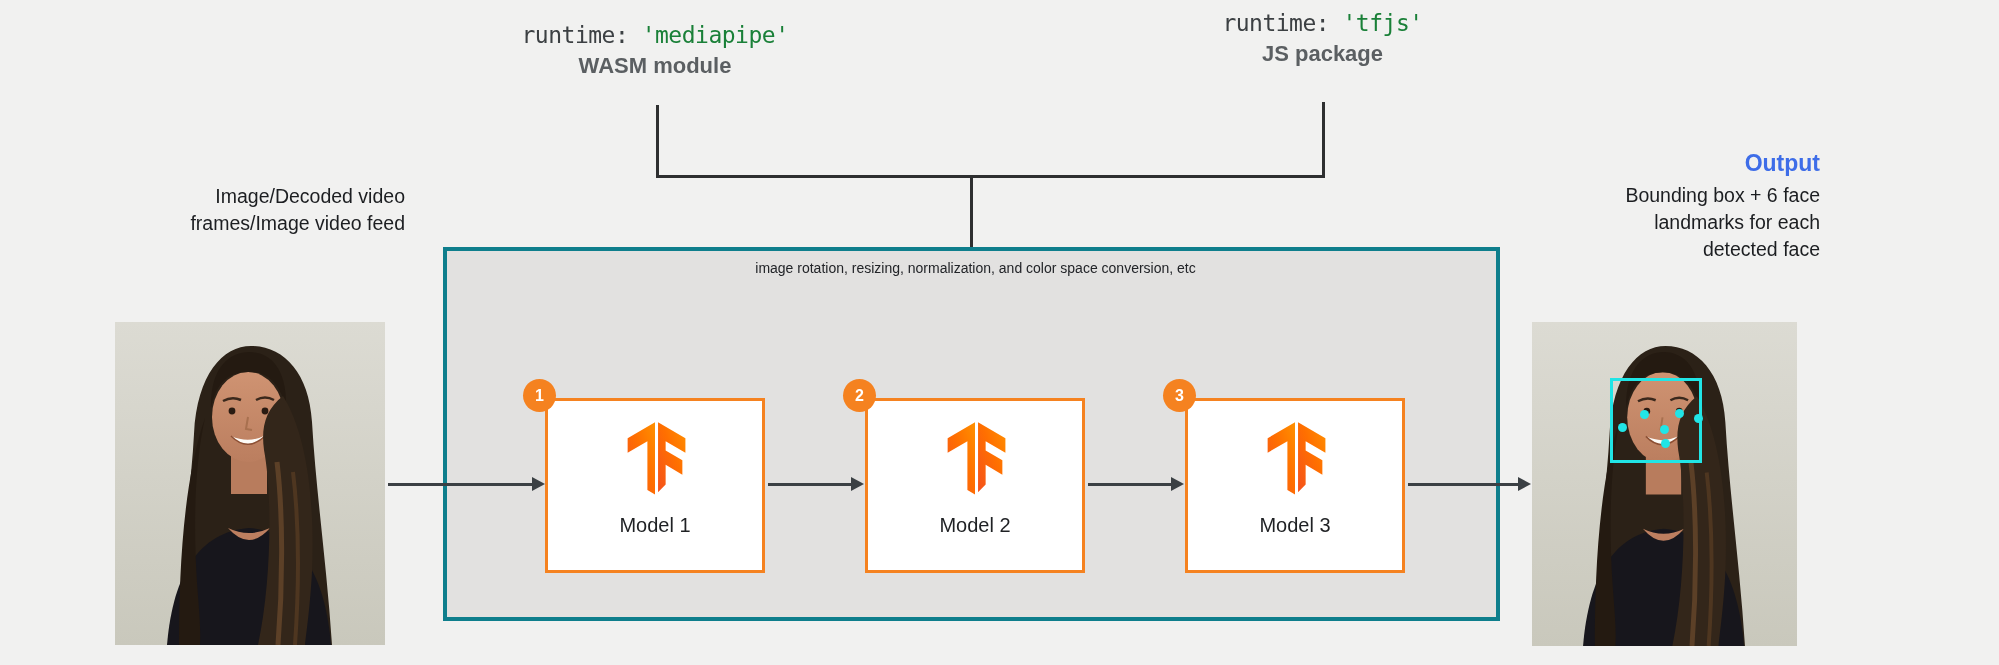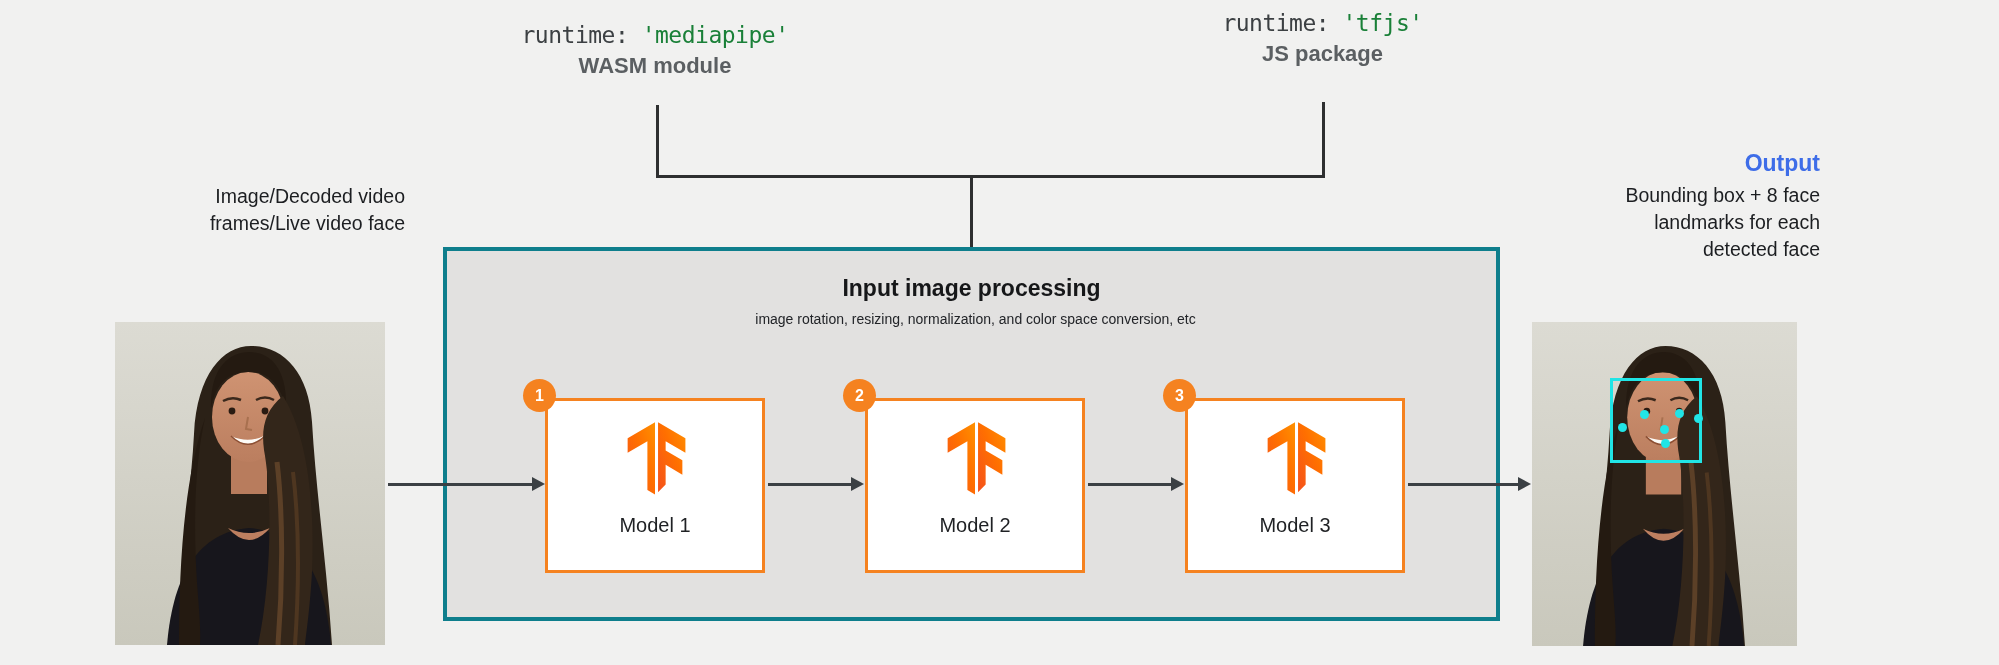--- a/index.html
+++ b/index.html
@@ -101,32 +101,31 @@
     <div class="runtime-caption">WASM module</div>
   </div>
 
   <div class="cline" id="v-left"></div>
   <div class="cline" id="v-right"></div>
   <div class="cline" id="h-brkt"></div>
   <div class="cline" id="v-mid"></div>
 
   <div class="io-block" id="input-block">
     <div class="io-line">Image/Decoded video</div>
-    <div class="io-line">frames/Live video face</div>
+    <div class="io-line">frames/Image video feed</div>
   </div>
 
   <div class="io-block" id="output-block">
     <div class="io-title">Output</div>
-    <div class="io-line">Bounding box + 8 face</div>
+    <div class="io-line">Bounding box + 6 face</div>
     <div class="io-line">landmarks for each</div>
     <div class="io-line">detected face</div>
   </div>
 
   <div class="proc-box">
-    <div class="proc-title">Input image processing</div>
     <div class="proc-subtitle">image rotation, resizing, normalization, and color space conversion, etc</div>
   </div>
 
   <div class="model-box" id="model-1">
     <div class="badge">1</div>
     <svg class="tf-logo" viewBox="0 0 100 110">
       <defs>
           <linearGradient id="tfg1" x1="0" y1="1" x2="1" y2="0">
         <stop offset="0" stop-color="#f4511e"></stop>
             <stop offset="0.55" stop-color="#ff6f00"></stop>

